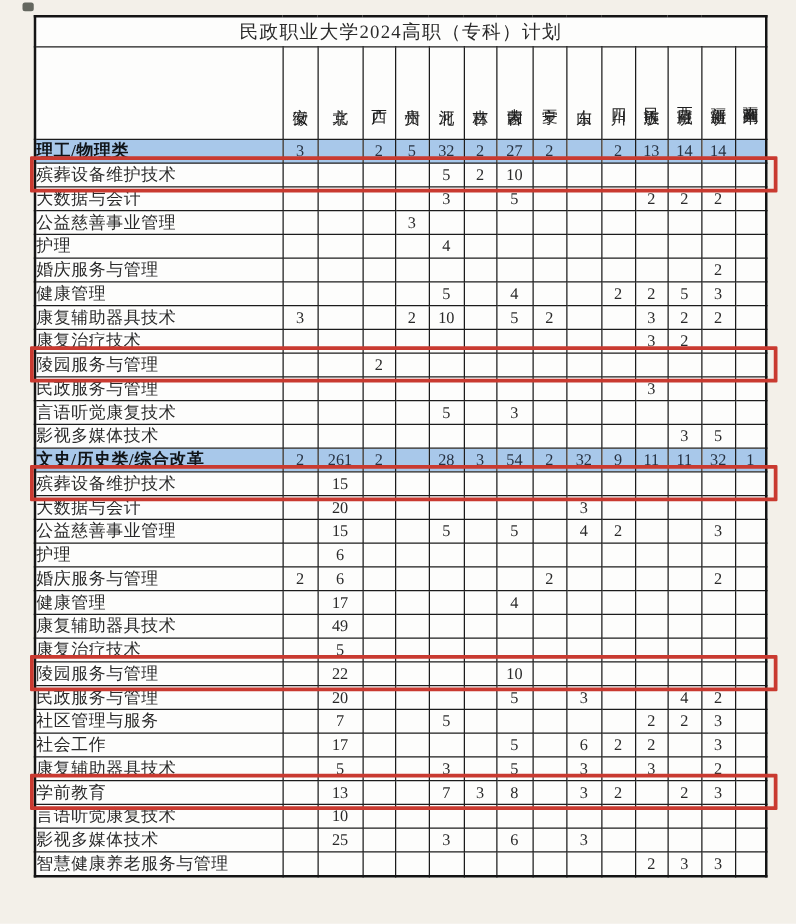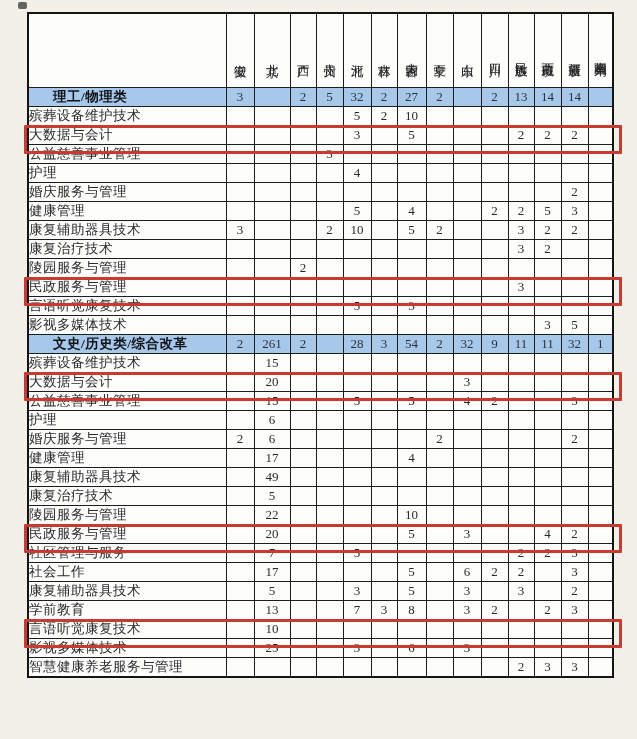--- a/index.html
+++ b/index.html
@@ -35,21 +35,21 @@
     display:inline-block;
     writing-mode:vertical-rl;text-orientation:upright;
     font-size:12.5px;line-height:1;letter-spacing:1px;color:#1e1e1e;
   }
   td.lbl{
     font-size:13.5px;text-align:left;padding-left:4px;color:#1f1f1f;
     letter-spacing:0.5px;
   }
   td.num{font-size:13px;text-align:center;color:#30343a;}
   tr.sec-row td{background:var(--secbg,#a8c8ea);}
-  tr.sec-row td.lbl{font-weight:bold;color:#101418;padding-left:24px;}
+  tr.sec-row td.lbl{font-weight:bold;color:#101418;}
   tr.sec-row td.num{color:#273242;}
   tr.h18 td{height:18px;}
   tr.h175 td{height:17px;}
   .red-box{
     position:absolute;border:3px solid var(--redc,#c93a30);
     background:transparent;pointer-events:none;z-index:5;
     border-radius:1px;
   }
 </style>
 </head>
@@ -70,20 +70,23 @@
       <col style="width:29px">
         <col style="width:27px">
         <col style="width:28px">
       <col style="width:27px">
         <col style="width:26px">
         <col style="width:27px">
       <col style="width:27px">
         <col style="width:25px">
     </colgroup>
     <thead>
+      <tr>
+        <td class="title-cell" colspan="15">民政职业大学2024高职（专科）计划</td>
+      </tr>
       <tr id="col-header-row">
         <th class="vhead"></th>
 
       <th class="vhead"><span class="vtxt">安徽</span></th>
           <th class="vhead"><span class="vtxt">北京</span></th>
           <th class="vhead"><span class="vtxt">广西</span></th>
           <th class="vhead"><span class="vtxt">贵州</span></th>
           <th class="vhead"><span class="vtxt">河北</span></th>
           <th class="vhead"><span class="vtxt">吉林</span></th>
           <th class="vhead"><span class="vtxt">内蒙古</span></th>

